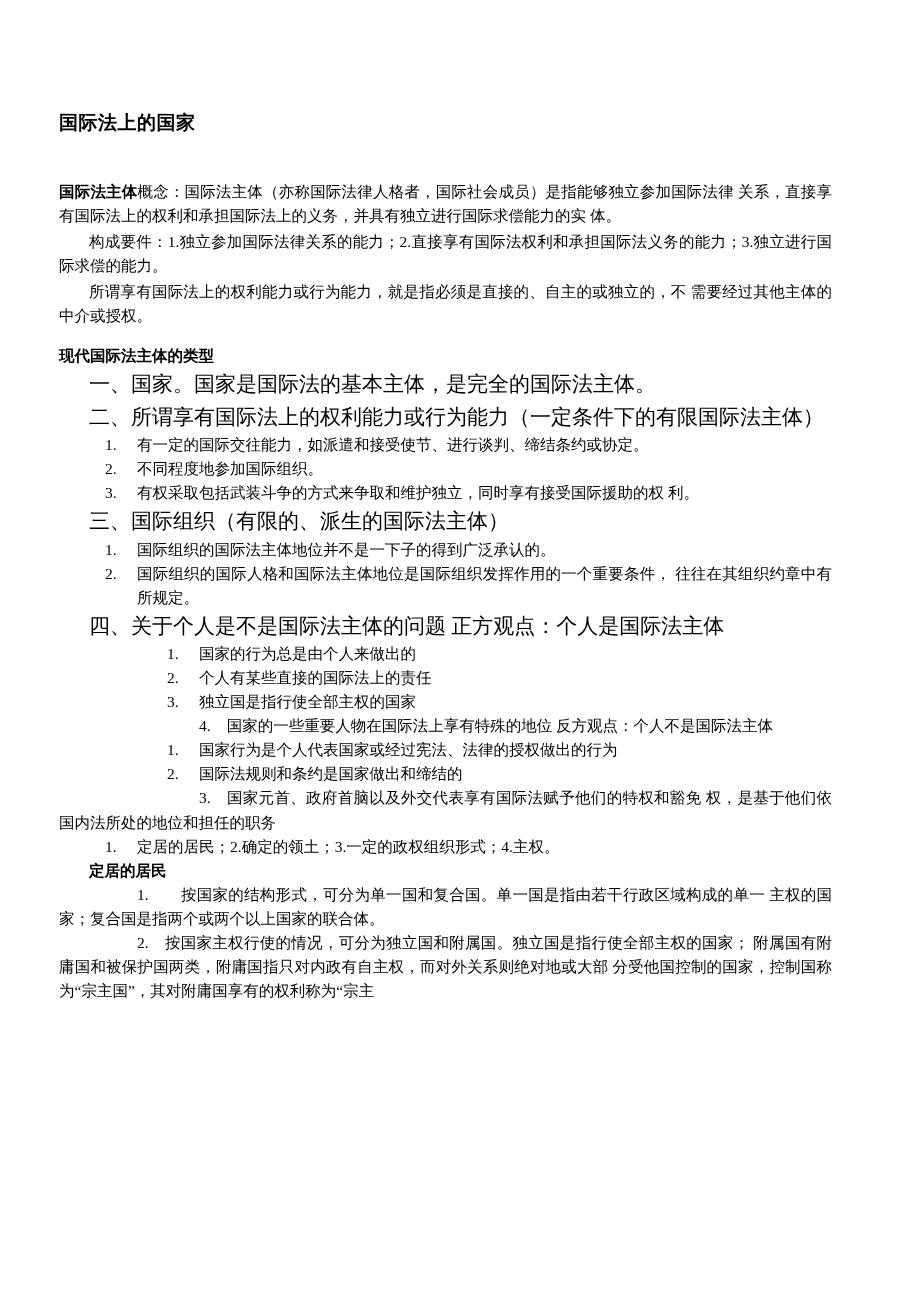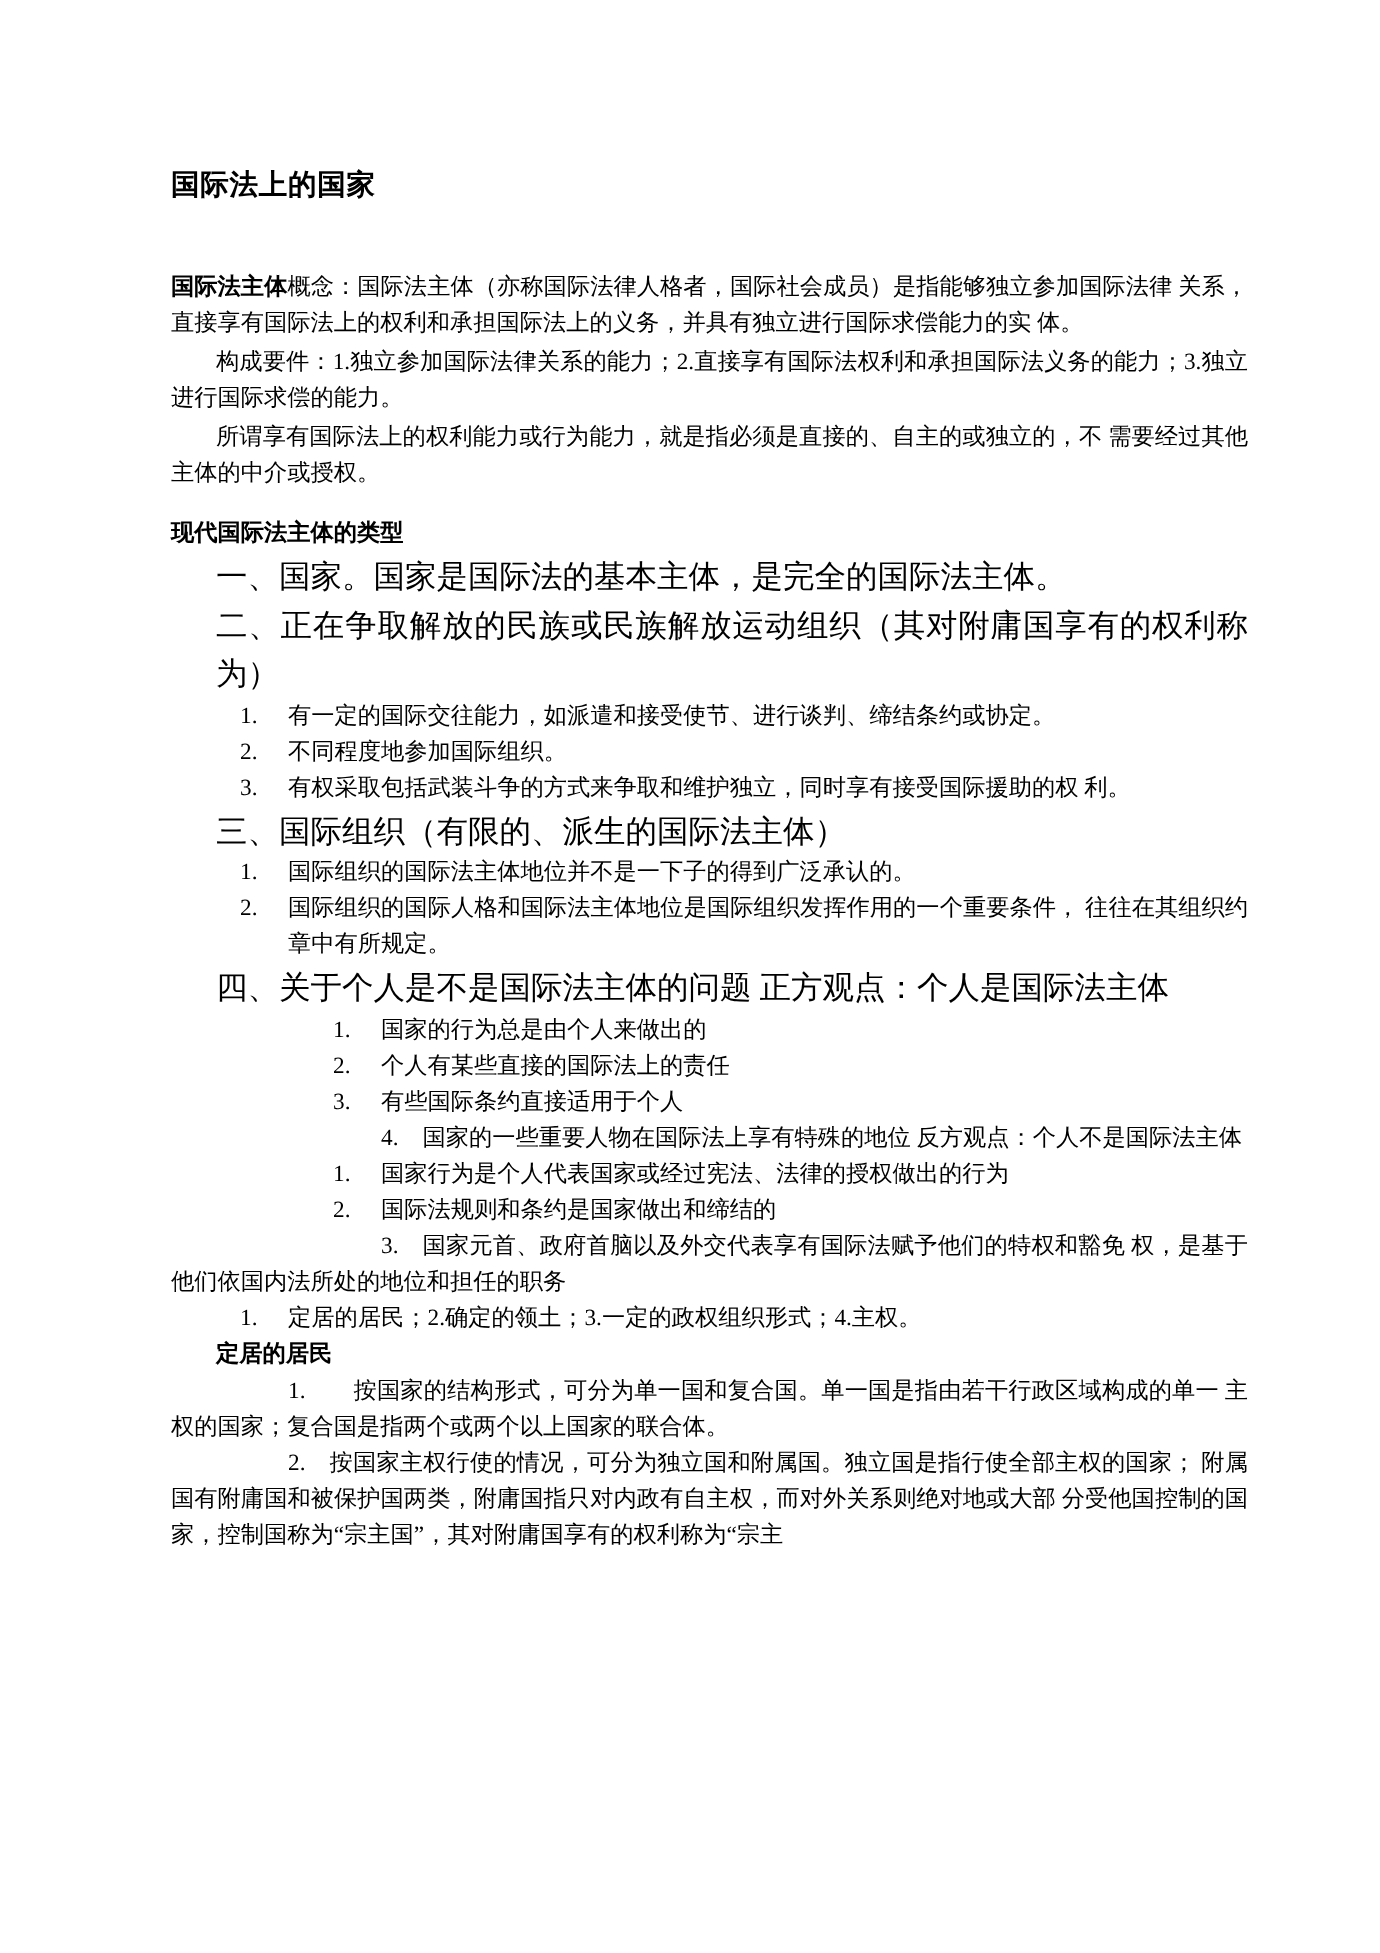--- a/index.html
+++ b/index.html
@@ -11,21 +11,21 @@
     width: 920px;
     height: 1302px;
     font-family: "Liberation Serif", "DejaVu Serif", serif;
     color: #000000;
     position: relative;
   }
   .page {
     box-sizing: border-box;
     width: 920px;
     min-height: 1302px;
-    padding: 110px 88px 40px 114px;
+    padding: 110px 88px 40px 59px;
   }
   h1.doc-title {
     font-family: "Liberation Sans", sans-serif;
     font-size: 19px;
     font-weight: bold;
     margin: 0 0 44px 0;
     letter-spacing: 0.5px;
   }
   p {
     margin: 0;
@@ -90,41 +90,41 @@
   <p class="blk"><span class="lead-bold">国际法主体</span><span>概念：国际法主体（亦称国际法律人格者，国际社会成员）是指能够独立参加国际法律 关系，直接享有国际法上的权利和承担国际法上的义务，并具有独立进行国际求偿能力的实 体。</span></p>
 
   <p class="blk indent-1">构成要件：1.独立参加国际法律关系的能力；2.直接享有国际法权利和承担国际法义务的能力；3.独立进行国际求偿的能力。</p>
 
   <p class="blk indent-1">所谓享有国际法上的权利能力或行为能力，就是指必须是直接的、自主的或独立的，不 需要经过其他主体的中介或授权。</p>
 
   <p class="sec-head">现代国际法主体的类型</p>
 
   <p class="lvl1"><span>一、</span><span>国家。国家是国际法的基本主体，是完全的国际法主体。</span></p>
 
-  <p class="lvl1"><span>二、</span><span>正在争取解放的民族或民族解放运动组织（其对附庸国享有的权利称为）</span></p>
+  <p class="lvl1"><span>二、</span><span>所谓享有国际法上的权利能力或行为能力（一定条件下的有限国际法主体）</span></p>
 
   <p class="lvl2"><span class="num">1.</span><span>有一定的国际交往能力，如派遣和接受使节、进行谈判、缔结条约或协定。</span></p>
 
   <p class="lvl2"><span class="num">2.</span><span>不同程度地参加国际组织。</span></p>
 
   <p class="lvl2"><span class="num">3.</span><span>有权采取包括武装斗争的方式来争取和维护独立，同时享有接受国际援助的权 利。</span></p>
 
   <p class="lvl1"><span>三、</span><span>国际组织（有限的、派生的国际法主体）</span></p>
 
   <p class="lvl2"><span class="num">1.</span><span>国际组织的国际法主体地位并不是一下子的得到广泛承认的。</span></p>
 
   <p class="lvl2"><span class="num">2.</span><span>国际组织的国际人格和国际法主体地位是国际组织发挥作用的一个重要条件， 往往在其组织约章中有所规定。</span></p>
 
   <p class="lvl1"><span>四、</span><span>关于个人是不是国际法主体的问题 正方观点：个人是国际法主体</span></p>
 
   <p class="lvl3"><span class="num">1.</span><span>国家的行为总是由个人来做出的</span></p>
 
   <p class="lvl3"><span class="num">2.</span><span>个人有某些直接的国际法上的责任</span></p>
 
-  <p class="lvl3"><span class="num">3.</span><span>有些国际条约直接适用于个人</span></p>
+  <p class="lvl3"><span class="num">3.</span><span>独立国是指行使全部主权的国家</span></p>
 
   <p class="lvl3" style="padding-left:140px; margin-left:-140px; text-indent:140px;"><span style="position:static;">4.</span><span style="margin-left:16px;">国家的一些重要人物在国际法上享有特殊的地位 反方观点：个人不是国际法主体</span></p>
 
   <p class="lvl3"><span class="num">1.</span><span>国家行为是个人代表国家或经过宪法、法律的授权做出的行为</span></p>
 
   <p class="lvl3"><span class="num">2.</span><span>国际法规则和条约是国家做出和缔结的</span></p>
 
   <p class="lvl3" style="padding-left:140px; margin-left:-140px; text-indent:140px;"><span style="position:static;">3.</span><span style="margin-left:16px;">国家元首、政府首脑以及外交代表享有国际法赋予他们的特权和豁免 权，是基于他们依国内法所处的地位和担任的职务</span></p>
 
 

